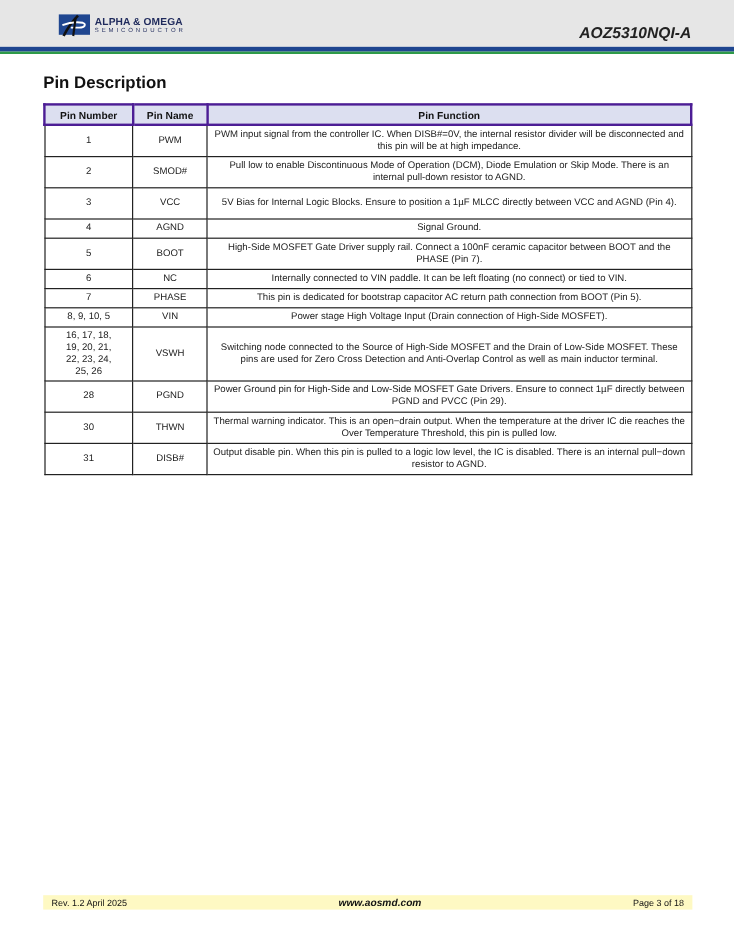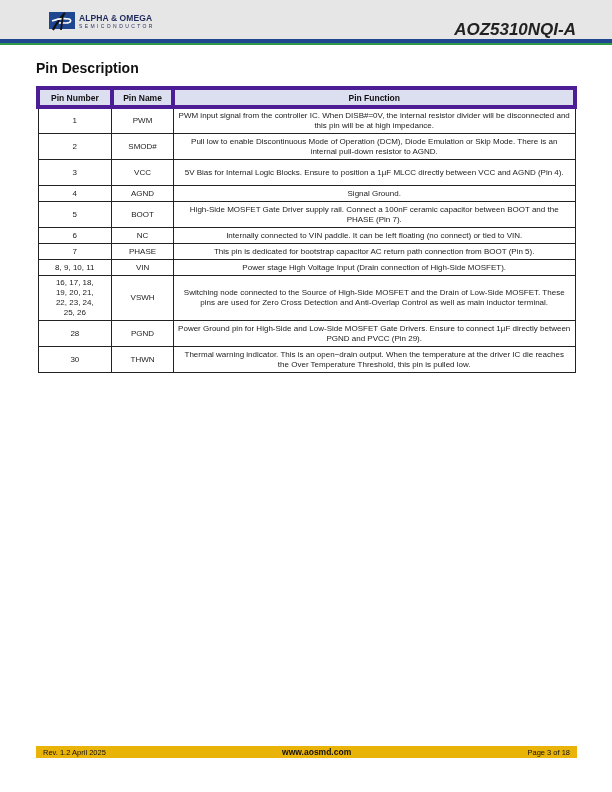--- a/index.html
+++ b/index.html
@@ -7,31 +7,31 @@
          font-family:"Liberation Sans", sans-serif; color:#111; }
   .header-band { position:absolute; left:0; top:0; width:612px; height:39px; background:#e6e6e6; }
   .stripe-blue { position:absolute; left:0; top:39px; width:612px; height:4px; background:#1f4690; }
   .stripe-green { position:absolute; left:0; top:43px; width:612px; height:2px; background:#2e9a49; }
   .logo { position:absolute; left:49px; top:12px; display:flex; align-items:flex-end; }
   .logo-mark { width:26px; height:17px; background:#1f4690; position:relative; }
   .logo-mark svg { position:absolute; left:0; top:-2px; }
   .logo-text { margin-left:4px; line-height:1; }
   .logo-line1 { font-size:8.5px; font-weight:bold; color:#1f2a5c; letter-spacing:0.1px; }
   .logo-line2 { font-size:5px; color:#1f2a5c; letter-spacing:2.4px; margin-top:2px; }
-  .doc-title { position:absolute; right:36px; top:20px; font-size:17px; font-weight:bold; font-style:italic; color:#222; }
+  .doc-title { position:absolute; right:36px; top:20px; font-size:13px; font-weight:bold; font-style:italic; color:#222; }
   .section-title { position:absolute; left:36px; top:60px; font-size:14px; font-weight:bold; color:#111; }
   table.pins { position:absolute; left:36px; top:86px; width:541px; border-collapse:collapse; font-size:8px; }
-  table.pins th { background:#dcdff0; font-weight:bold; font-size:8.5px; height:15px; border:4px solid #4c1d95; padding:0 3px; text-align:center; }
+  table.pins th { background:#dcdff0; font-weight:bold; font-size:8.5px; height:15px; border:2px solid #4c1d95; padding:0 3px; text-align:center; }
   table.pins td { border:1px solid #222; padding:2px 4px; vertical-align:middle; line-height:10px; color:#222; }
   table.pins td.num, table.pins td.name { text-align:center; }
   table.pins td.func { text-align:center; }
   col.c1 { width:74px; } col.c2 { width:62px; } col.c3 { width:405px; }
-  .footer { position:absolute; left:36px; top:746px; width:541px; height:12px; background:#eab308;
+  .footer { position:absolute; left:36px; top:746px; width:541px; height:12px; background:#fef9c3;
             font-size:7.5px; display:flex; align-items:center; justify-content:space-between; padding:0 7px; box-sizing:border-box; }
-  .footer .site { font-weight:bold; font-size:8.5px; }
+  .footer .site { font-weight:bold; font-style:italic; font-size:8.5px; }
 </style>
 </head>
 <body>
 
 <div class="header-band"></div>
 <div class="stripe-blue"></div>
 <div class="stripe-green"></div>
 
 <div class="logo">
   <div class="logo-mark">
@@ -94,39 +94,44 @@
         <td class="num">6</td>
         <td class="name">NC</td>
         <td class="func">Internally connected to VIN paddle. It can be left floating (no connect) or tied to VIN.</td>
       </tr>
       <tr style="height: 16px;">
         <td class="num">7</td>
         <td class="name">PHASE</td>
         <td class="func">This pin is dedicated for bootstrap capacitor AC return path connection from BOOT (Pin 5).</td>
       </tr>
       <tr style="height: 16px;">
-        <td class="num">8, 9, 10, 11</td>
+        <td class="num">8, 9, 10, 5</td>
         <td class="name">VIN</td>
         <td class="func">Power stage High Voltage Input (Drain connection of High-Side MOSFET).</td>
       </tr>
       <tr style="height: 37px;">
         <td class="num" style="padding: 2px 14px;">16, 17, 18, 19, 20, 21, 22, 23, 24, 25, 26</td>
         <td class="name">VSWH</td>
         <td class="func">Switching node connected to the Source of High-Side MOSFET and the Drain of Low-Side MOSFET. These pins are used for Zero Cross Detection and Anti-Overlap Control as well as main inductor terminal.</td>
       </tr>
       <tr style="height: 26px;">
         <td class="num">28</td>
         <td class="name">PGND</td>
         <td class="func">Power Ground pin for High-Side and Low-Side MOSFET Gate Drivers. Ensure to connect 1µF directly between PGND and PVCC (Pin 29).</td>
       </tr>
       <tr style="height: 26px;">
         <td class="num">30</td>
         <td class="name">THWN</td>
         <td class="func">Thermal warning indicator. This is an open−drain output. When the temperature at the driver IC die reaches the Over Temperature Threshold, this pin is pulled low.</td>
       </tr>
+      <tr style="height: 26px;">
+        <td class="num">31</td>
+        <td class="name">DISB#</td>
+        <td class="func">Output disable pin. When this pin is pulled to a logic low level, the IC is disabled. There is an internal pull−down resistor to AGND.</td>
+      </tr>
     </tbody>
 </table>
 
 <div class="footer">
   <span>Rev. 1.2 April 2025</span>
   <span class="site">www.aosmd.com</span>
   <span>Page 3 of 18</span>
 </div>
 
 </body></html>

